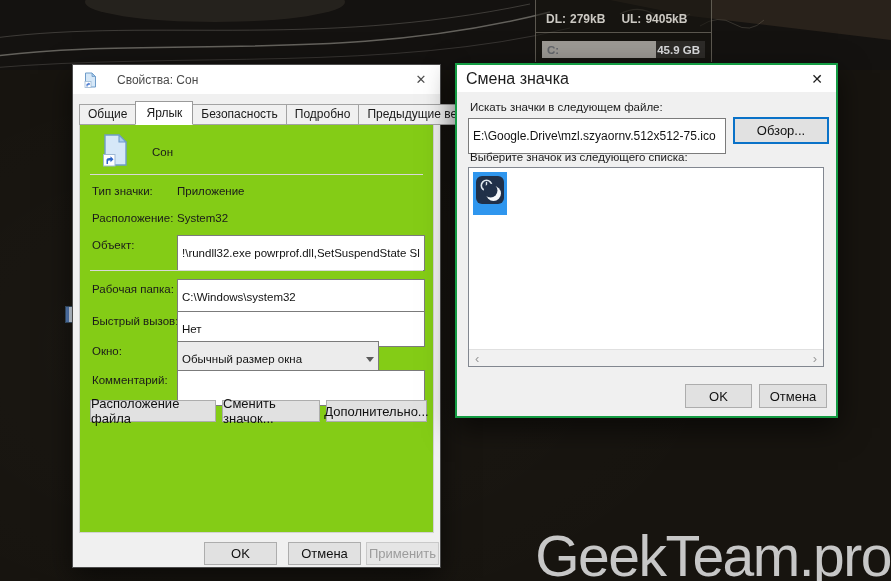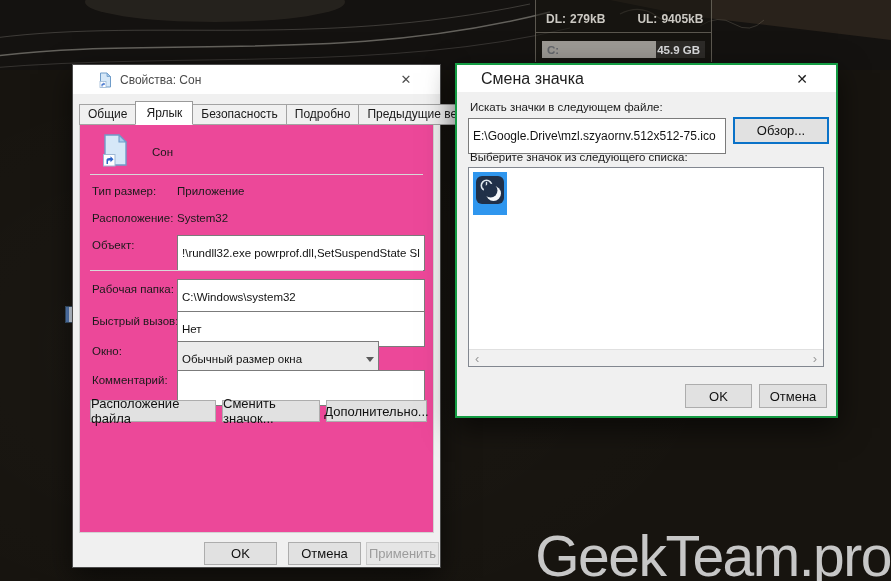--- a/index.html
+++ b/index.html
@@ -17,49 +17,49 @@
       background:linear-gradient(90deg,#5a83c0 0 3px,#d9e4f2 3px 6px,#9db8d8 6px); border:1px solid #3c556e; }
 
   
   .net-widget { position:absolute; left:535px; top:0; width:177px; z-index:2; color:#ccc9c3;
       font-size:12px; font-weight:bold; }
   .nw-top { height:33px; display:flex; align-items:flex-start; padding:12px 10px; gap:4px;
       background:rgba(24,21,17,0.55);
       border-left:1px solid rgba(150,143,132,0.55); border-right:1px solid rgba(150,143,132,0.55);
       border-bottom:1px solid rgba(150,143,132,0.55); }
   .nw-top .grp { display:flex; gap:4px; white-space:nowrap; }
-  .nw-top .grp+.grp { margin-left:28px; }
+  .nw-top .grp+.grp { margin-left:12px; }
   .nw-bottom { height:29px; padding:8px 6px 0 6px; background:rgba(24,21,17,0.55);
       border-left:1px solid rgba(150,143,132,0.55); border-right:1px solid rgba(150,143,132,0.55); }
   .drive-bar { position:relative; height:17px; background:rgba(255,255,255,0.10); overflow:hidden; }
   .drive-fill { position:absolute; left:0; top:0; bottom:0; background:#9c9994; }
   .drive-text { position:absolute; inset:0; display:flex; justify-content:space-between;
       align-items:center; padding:0 5px; font-size:11.5px; color:#fff; mix-blend-mode:difference; }
 
   
-  .dlg-titlebar { height:29px; background:#fff; display:flex; align-items:center; padding:0 24px; gap:7px; }
+  .dlg-titlebar { height:29px; background:#fff; display:flex; align-items:center; padding:0 9px; gap:19px; }
   .dlg-close { margin-left:auto; width:20px; text-align:center; font-size:13px; color:#4f4f4f; cursor:default; }
   .btn { display:flex; align-items:center; justify-content:center; background:#e1e1e1;
       border:1px solid #adadad; font-size:13px; color:#111; }
   .btn.disabled { background:#e5e5e5; border-color:#c9c9c9; color:#9c9c9c; }
   .field { position:absolute; border:1px solid #7b7b7b; background:#fff; font-family:Liberation Sans, sans-serif;
       font-size:11.5px; color:#111; padding:17px 4px; }
   .lbl { position:absolute; font-size:11.5px; color:#1a1a1a; white-space:nowrap; }
 
   
   .props-dlg { position:absolute; left:72px; top:64px; width:369px; height:504px; z-index:5;
       background:#f0f0f0; border:1px solid #4c4c4c; box-shadow:0 10px 28px rgba(0,0,0,0.55); font-size:11.5px; }
   .pd-title { color:#4a4a4a; font-size:12px; }
   .pd-tabs { position:absolute; left:6px; top:38px; height:22px; display:flex; align-items:flex-end; z-index:3; }
   .tab { border:1px solid #a3a3a3; background:#f0f0f0; padding:2px 8px 3px; font-size:12px; color:#1a1a1a;
       white-space:nowrap; }
   .tab + .tab { margin-left:-1px; }
   .tab.active { background:#fff; border-color:#9a9a9a; border-bottom-color:#fff; padding:4px 10px 4px;
       position:relative; z-index:4; }
-  .pd-page { position:absolute; left:6px; top:59px; width:355px; height:409px; background:#ec4899;
+  .pd-page { position:absolute; left:6px; top:59px; width:355px; height:409px; background:#84cc16;
       border:1px solid #d2d2d2; }
   .sep { position:absolute; left:10px; right:10px; height:0; border-top:1px solid #d8d8d8; }
   .pd-action-btn { position:absolute; height:22px; }
   .pd-footer-btn { position:absolute; top:477px; width:73px; height:23px; }
 
   
   .ci-dlg { position:absolute; left:455px; top:63px; width:383px; height:355px; z-index:6;
       background:#f0f0f0; border:2px solid #149c43; box-shadow:0 10px 28px rgba(0,0,0,0.6); }
   .ci-title { color:#1c1c1c; font-size:16px; }
   .ci-dlg .dlg-titlebar { height:27px; }
@@ -140,21 +140,21 @@
     <div class="pd-page">
       <svg style="position:absolute;left:18px;top:8px;" width="34" height="34" viewBox="0 0 34 34">
         <path d="M7 2 L21 2 L28 9 L28 32 L7 32 Z" fill="#d6e8f8" stroke="#6f9cc9" stroke-width="1.4"></path>
         <path d="M21 2 L21 9 L28 9 Z" fill="#a8cbec" stroke="#6f9cc9" stroke-width="1.1"></path>
         <rect x="5.5" y="21.5" width="11.5" height="11.5" fill="#fff" stroke="#9db8d4"></rect>
         <path d="M8.5 31 L8.5 27 Q8.5 25 11.5 25 L12.5 25 L12.5 23.2 L15.5 26.2 L12.5 29.2 L12.5 27.6 L10.8 27.6 Q10 27.6 10 28.8 L10 31 Z" fill="#2e66c9"></path>
       </svg>
       <span class="lbl" style="left:72px; top:21px;">Сон</span>
       <div class="sep" style="top:49px;"></div>
 
-      <span class="lbl" style="left:12px; top:60px;">Тип размер:</span>
+      <span class="lbl" style="left:12px; top:60px;">Тип значки:</span>
       <span class="lbl" style="left:97px; top:60px;">Приложение</span>
 
       <span class="lbl" style="left:12px; top:87px;">Расположение:</span>
       <span class="lbl" style="left:97px; top:87px;">System32</span>
 
       <span class="lbl" style="left:12px; top:114px;">Объект:</span>
       <input class="field" style="left: 97px; top: 110px; width: 248px; height: 23px;" value="!\rundll32.exe powrprof.dll,SetSuspendState Sleep">
 
       <div class="sep" style="top:145px;"></div>
 

